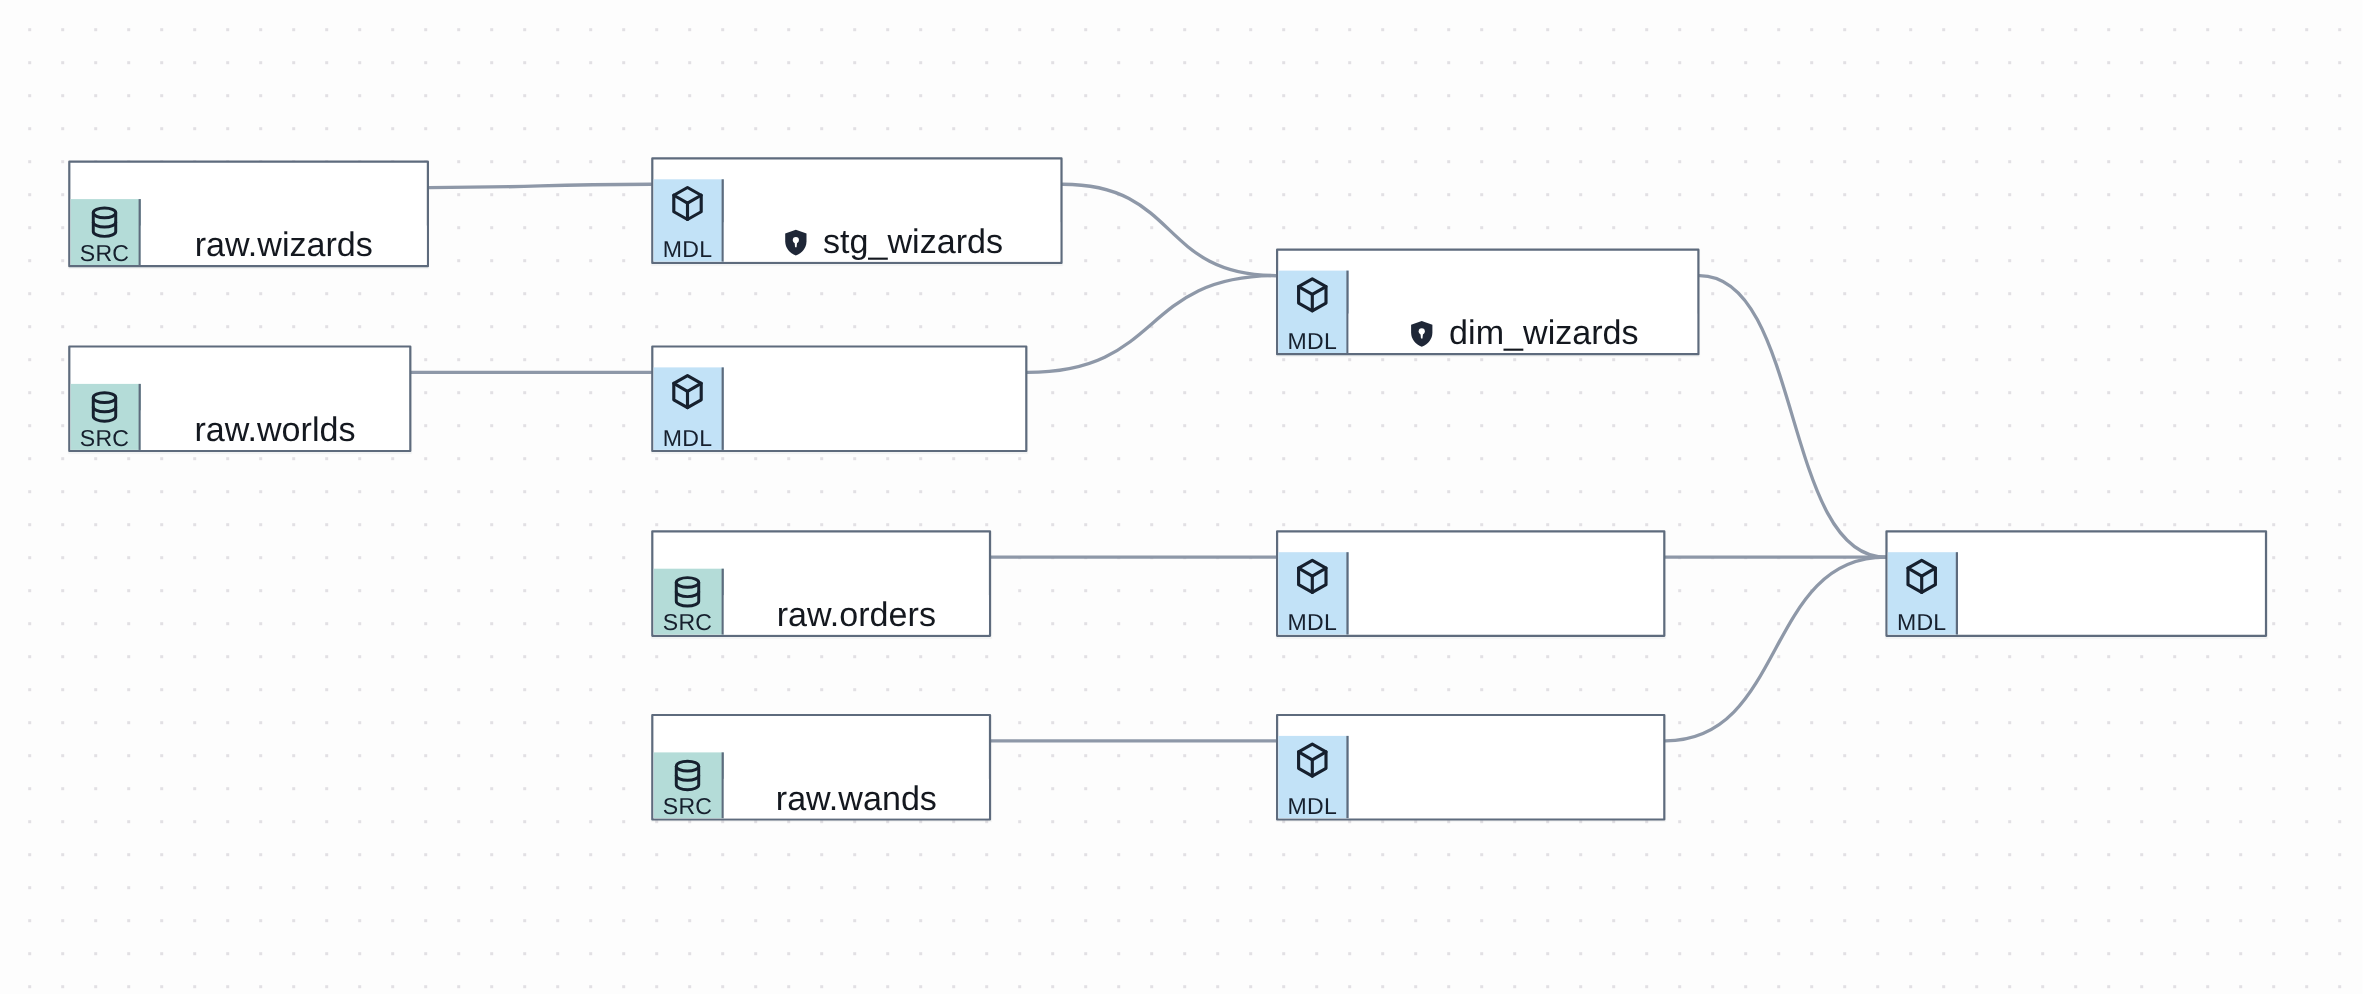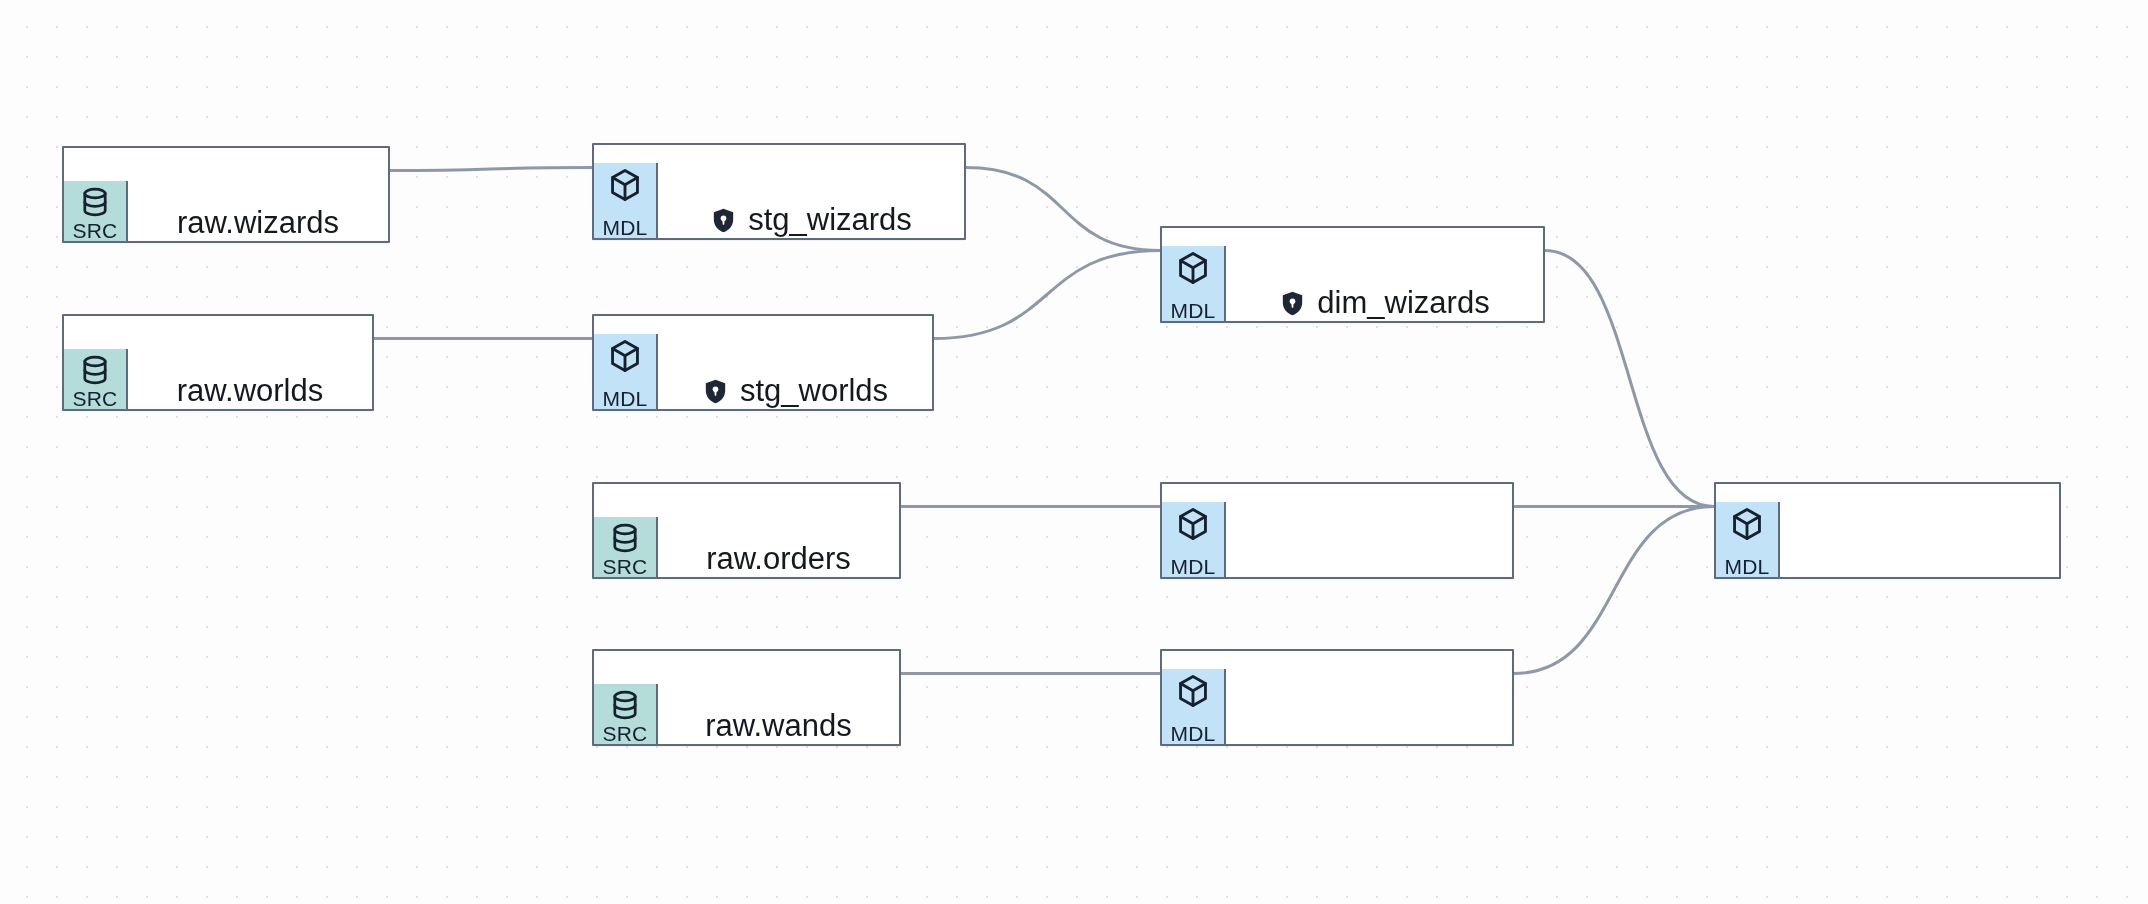--- a/index.html
+++ b/index.html
@@ -169,64 +169,56 @@
       </div>
       <div class="node mdl" style="left: 592px; top: 290px; width: 342px; height: 97px;">
         <div class="node-badge">
           <span class="badge-icon"><svg width="36" height="36" viewBox="0 0 24 24" fill="none" stroke="#16202e" stroke-width="1.9" stroke-linecap="round" stroke-linejoin="round">
               <path d="M12 2.3 20.3 7 v10 L12 21.7 3.7 17 V7 Z"></path>
               <path d="M3.7 7 12 11.8 20.3 7"></path>
               <path d="M12 11.8 V21.7"></path>
             </svg></span>
           <span class="badge-text">MDL</span>
         </div>
+      </div>
+      <div class="node mdl" style="left: 1160px; top: 458px; width: 354px; height: 97px;">
+        <div class="node-badge">
+          <span class="badge-icon"><svg width="36" height="36" viewBox="0 0 24 24" fill="none" stroke="#16202e" stroke-width="1.9" stroke-linecap="round" stroke-linejoin="round">
+              <path d="M12 2.3 20.3 7 v10 L12 21.7 3.7 17 V7 Z"></path>
+              <path d="M3.7 7 12 11.8 20.3 7"></path>
+              <path d="M12 11.8 V21.7"></path>
+            </svg></span>
+          <span class="badge-text">MDL</span>
+        </div>
+      </div>
+      <div class="node mdl" style="left: 1160px; top: 625px; width: 354px; height: 97px;">
+        <div class="node-badge">
+          <span class="badge-icon"><svg width="36" height="36" viewBox="0 0 24 24" fill="none" stroke="#16202e" stroke-width="1.9" stroke-linecap="round" stroke-linejoin="round">
+              <path d="M12 2.3 20.3 7 v10 L12 21.7 3.7 17 V7 Z"></path>
+              <path d="M3.7 7 12 11.8 20.3 7"></path>
+              <path d="M12 11.8 V21.7"></path>
+            </svg></span>
+          <span class="badge-text">MDL</span>
+        </div>
+      </div>
+      <div class="node mdl" style="left: 1160px; top: 202px; width: 385px; height: 97px;">
+        <div class="node-badge">
+          <span class="badge-icon"><svg width="36" height="36" viewBox="0 0 24 24" fill="none" stroke="#16202e" stroke-width="1.9" stroke-linecap="round" stroke-linejoin="round">
+              <path d="M12 2.3 20.3 7 v10 L12 21.7 3.7 17 V7 Z"></path>
+              <path d="M3.7 7 12 11.8 20.3 7"></path>
+              <path d="M12 11.8 V21.7"></path>
+            </svg></span>
+          <span class="badge-text">MDL</span>
+        </div>
         <div class="node-body">
           <span class="lock-icon"><svg width="27" height="27" viewBox="0 0 24 24">
               <path d="M12 1.6 20.6 4.6 V11 c0 5.4-3.6 9.6-8.6 11.4 C7 20.6 3.4 16.4 3.4 11 V4.6 Z" fill="#1f2737"></path>
               <circle cx="12" cy="10" r="2.5" fill="#ffffff"></circle>
               <path d="M10.85 10.6 h2.3 l-0.55 5.1 h-1.2 Z" fill="#ffffff"></path>
             </svg></span>
-          <span class="node-label">stg_worlds</span>
-        </div>
-      </div>
-      <div class="node mdl" style="left: 1160px; top: 458px; width: 354px; height: 97px;">
-        <div class="node-badge">
-          <span class="badge-icon"><svg width="36" height="36" viewBox="0 0 24 24" fill="none" stroke="#16202e" stroke-width="1.9" stroke-linecap="round" stroke-linejoin="round">
-              <path d="M12 2.3 20.3 7 v10 L12 21.7 3.7 17 V7 Z"></path>
-              <path d="M3.7 7 12 11.8 20.3 7"></path>
-              <path d="M12 11.8 V21.7"></path>
-            </svg></span>
-          <span class="badge-text">MDL</span>
-        </div>
-      </div>
-      <div class="node mdl" style="left: 1160px; top: 625px; width: 354px; height: 97px;">
-        <div class="node-badge">
-          <span class="badge-icon"><svg width="36" height="36" viewBox="0 0 24 24" fill="none" stroke="#16202e" stroke-width="1.9" stroke-linecap="round" stroke-linejoin="round">
-              <path d="M12 2.3 20.3 7 v10 L12 21.7 3.7 17 V7 Z"></path>
-              <path d="M3.7 7 12 11.8 20.3 7"></path>
-              <path d="M12 11.8 V21.7"></path>
-            </svg></span>
-          <span class="badge-text">MDL</span>
-        </div>
-      </div>
-      <div class="node mdl" style="left: 1160px; top: 202px; width: 385px; height: 97px;">
-        <div class="node-badge">
-          <span class="badge-icon"><svg width="36" height="36" viewBox="0 0 24 24" fill="none" stroke="#16202e" stroke-width="1.9" stroke-linecap="round" stroke-linejoin="round">
-              <path d="M12 2.3 20.3 7 v10 L12 21.7 3.7 17 V7 Z"></path>
-              <path d="M3.7 7 12 11.8 20.3 7"></path>
-              <path d="M12 11.8 V21.7"></path>
-            </svg></span>
-          <span class="badge-text">MDL</span>
-        </div>
-        <div class="node-body">
-          <span class="lock-icon"><svg width="27" height="27" viewBox="0 0 24 24">
-              <path d="M12 1.6 20.6 4.6 V11 c0 5.4-3.6 9.6-8.6 11.4 C7 20.6 3.4 16.4 3.4 11 V4.6 Z" fill="#1f2737"></path>
-              <circle cx="12" cy="10" r="2.5" fill="#ffffff"></circle>
-              <path d="M10.85 10.6 h2.3 l-0.55 5.1 h-1.2 Z" fill="#ffffff"></path>
-            </svg></span>
           <span class="node-label">dim_wizards</span>
         </div>
       </div>
       <div class="node mdl" style="left: 1714px; top: 458px; width: 347px; height: 97px;">
         <div class="node-badge">
           <span class="badge-icon"><svg width="36" height="36" viewBox="0 0 24 24" fill="none" stroke="#16202e" stroke-width="1.9" stroke-linecap="round" stroke-linejoin="round">
               <path d="M12 2.3 20.3 7 v10 L12 21.7 3.7 17 V7 Z"></path>
               <path d="M3.7 7 12 11.8 20.3 7"></path>
               <path d="M12 11.8 V21.7"></path>
             </svg></span>

